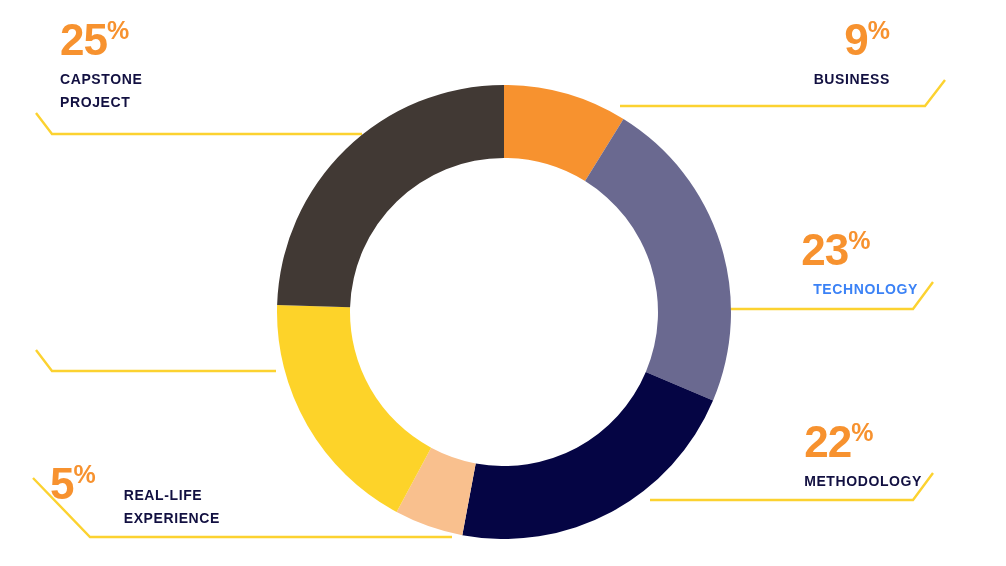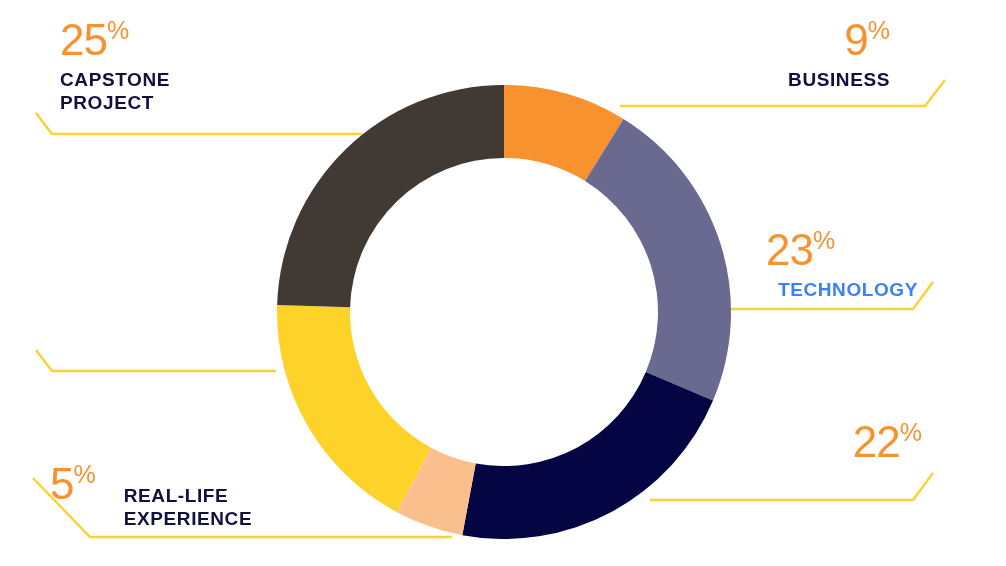--- a/index.html
+++ b/index.html
@@ -9,30 +9,30 @@
     font-family:"Liberation Sans", sans-serif;
     overflow:hidden;
     position:relative;
   }
   #stage{position:absolute;inset:0;width:1006px;height:566px;}
 
   svg.layer{position:absolute;left:0;top:0;width:1006px;height:566px;}
 
   .lbl{position:absolute;}
   .pct{
-    font-weight:normal;
+    font-weight:bold;
     font-size:44px;
     line-height:44px;
     letter-spacing:-1px;
     white-space:nowrap;
   }
   .pct .sym{font-size:25px;vertical-align:super;line-height:0;letter-spacing:0;}
   .name{
     font-weight:bold;
-    font-size:19px;
+    font-size:14px;
     line-height:23px;
     letter-spacing:0.6px;
     white-space:pre-line;
   }
 
   
   #lbl-capstone{left:60px;top:18px;text-align:left;}
   #lbl-capstone .pct{margin-bottom:6px;}
 
   #lbl-innovation{left:52px;top:240px;text-align:left;}
@@ -96,15 +96,16 @@
     <div class="name" style="color: rgb(18, 16, 65);">BUSINESS</div>
   </div>
 
   <div class="lbl" id="lbl-technology">
     <div class="pct" style="color: rgb(247, 146, 47);"><span>23</span><span class="sym">%</span></div>
     <div class="name" style="color: #3b82f6; margin-left: 12px;">TECHNOLOGY</div>
   </div>
 
   <div class="lbl" id="lbl-methodology">
     <div class="pct" style="color: rgb(247, 146, 47);"><span>22</span><span class="sym">%</span></div>
+    <div class="name" style="color: rgb(18, 16, 65);">METHODOLOGY</div>
   </div>
 
 </div>
 
 </body></html>

